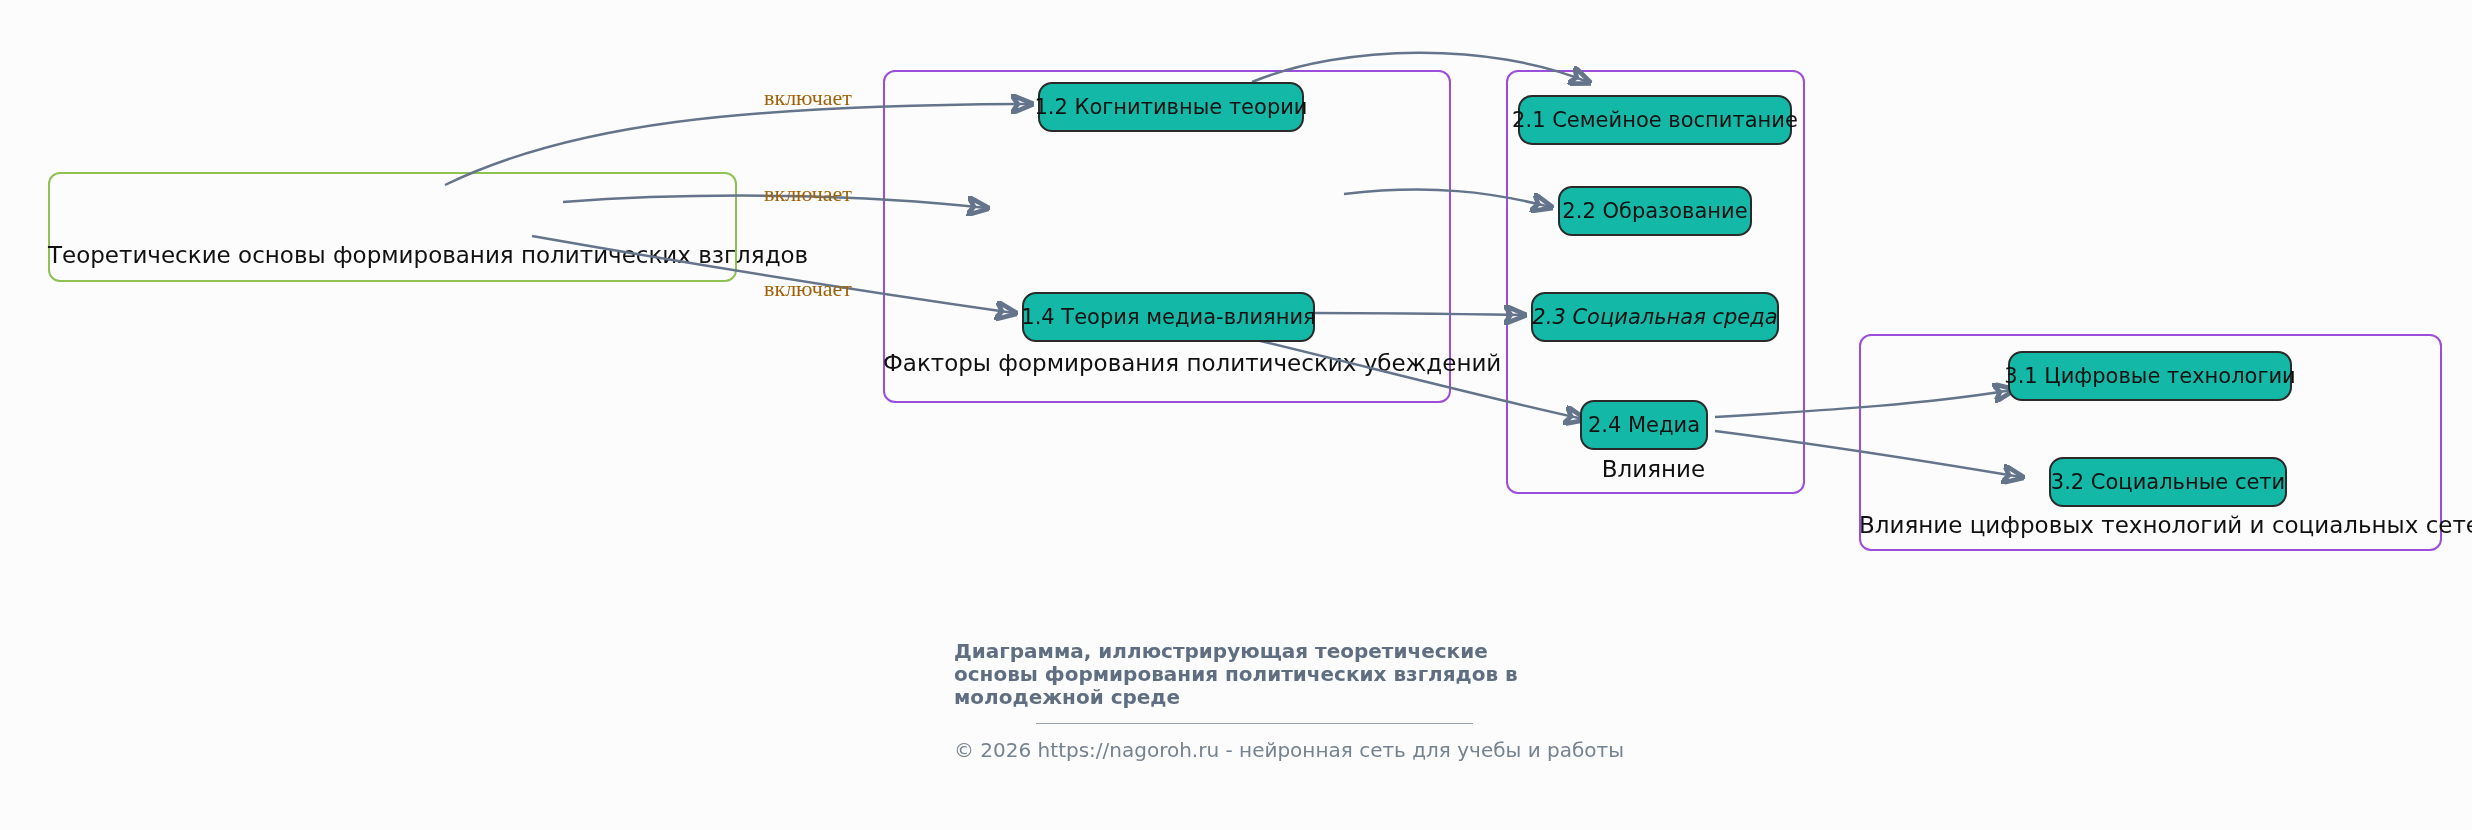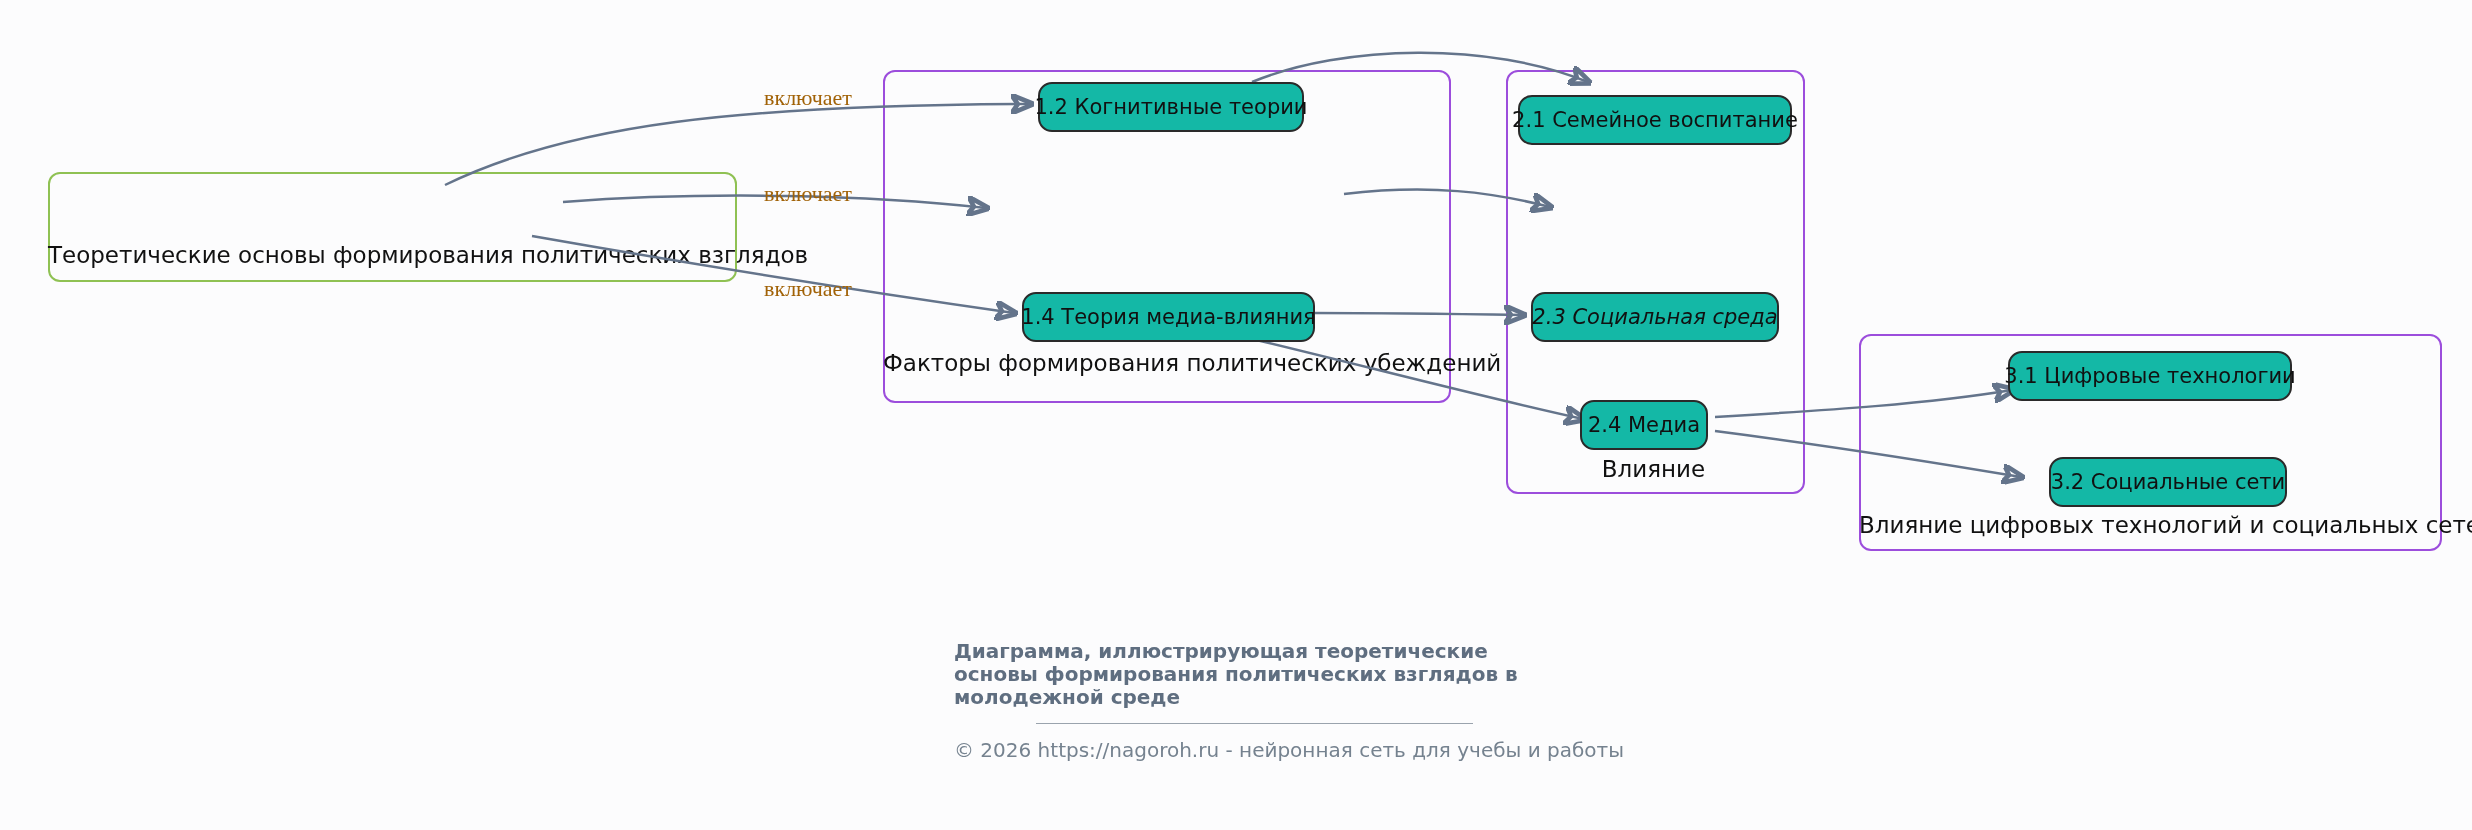--- a/index.html
+++ b/index.html
@@ -57,20 +57,21 @@
     <path d="M1715,431 C1840,447 1938,463 2021,477" marker-end="url(#arrow)"></path>
   </svg>
 
   <div class="edge-label" style="left:748px;top:85px;width:120px;">включает</div>
   <div class="edge-label" style="left:748px;top:181px;width:120px;">включает</div>
   <div class="edge-label" style="left:748px;top:276px;width:120px;">включает</div>
 
   <div class="node" style="left:1038px;top:82px;width:262px;height:46px;">1.2 Когнитивные теории</div>
   <div class="node" style="left:1022px;top:292px;width:289px;height:46px;">1.4 Теория медиа-влияния</div>
   <div class="node" style="left:1518px;top:95px;width:270px;height:46px;">2.1 Семейное воспитание</div>
+  <div class="node" style="left:1558px;top:186px;width:190px;height:46px;">2.2 Образование</div>
   <div class="node" style="left:1531px;top:292px;width:244px;height:46px;font-style:italic;">2.3 Социальная среда</div>
   <div class="node" style="left:1580px;top:400px;width:124px;height:46px;text-align:center;">2.4 Медиа</div>
   <div class="node" style="left:2008px;top:351px;width:280px;height:46px;">3.1 Цифровые технологии</div>
   <div class="node" style="left:2029px;top:457px;width:234px;height:46px;margin-left:20px;">3.2 Социальные сети</div>
 
   <div class="footer">
     <div class="footer-title">Диаграмма, иллюстрирующая теоретические
 основы формирования политических взглядов в
 молодежной среде</div>
     <hr class="footer-divider">

